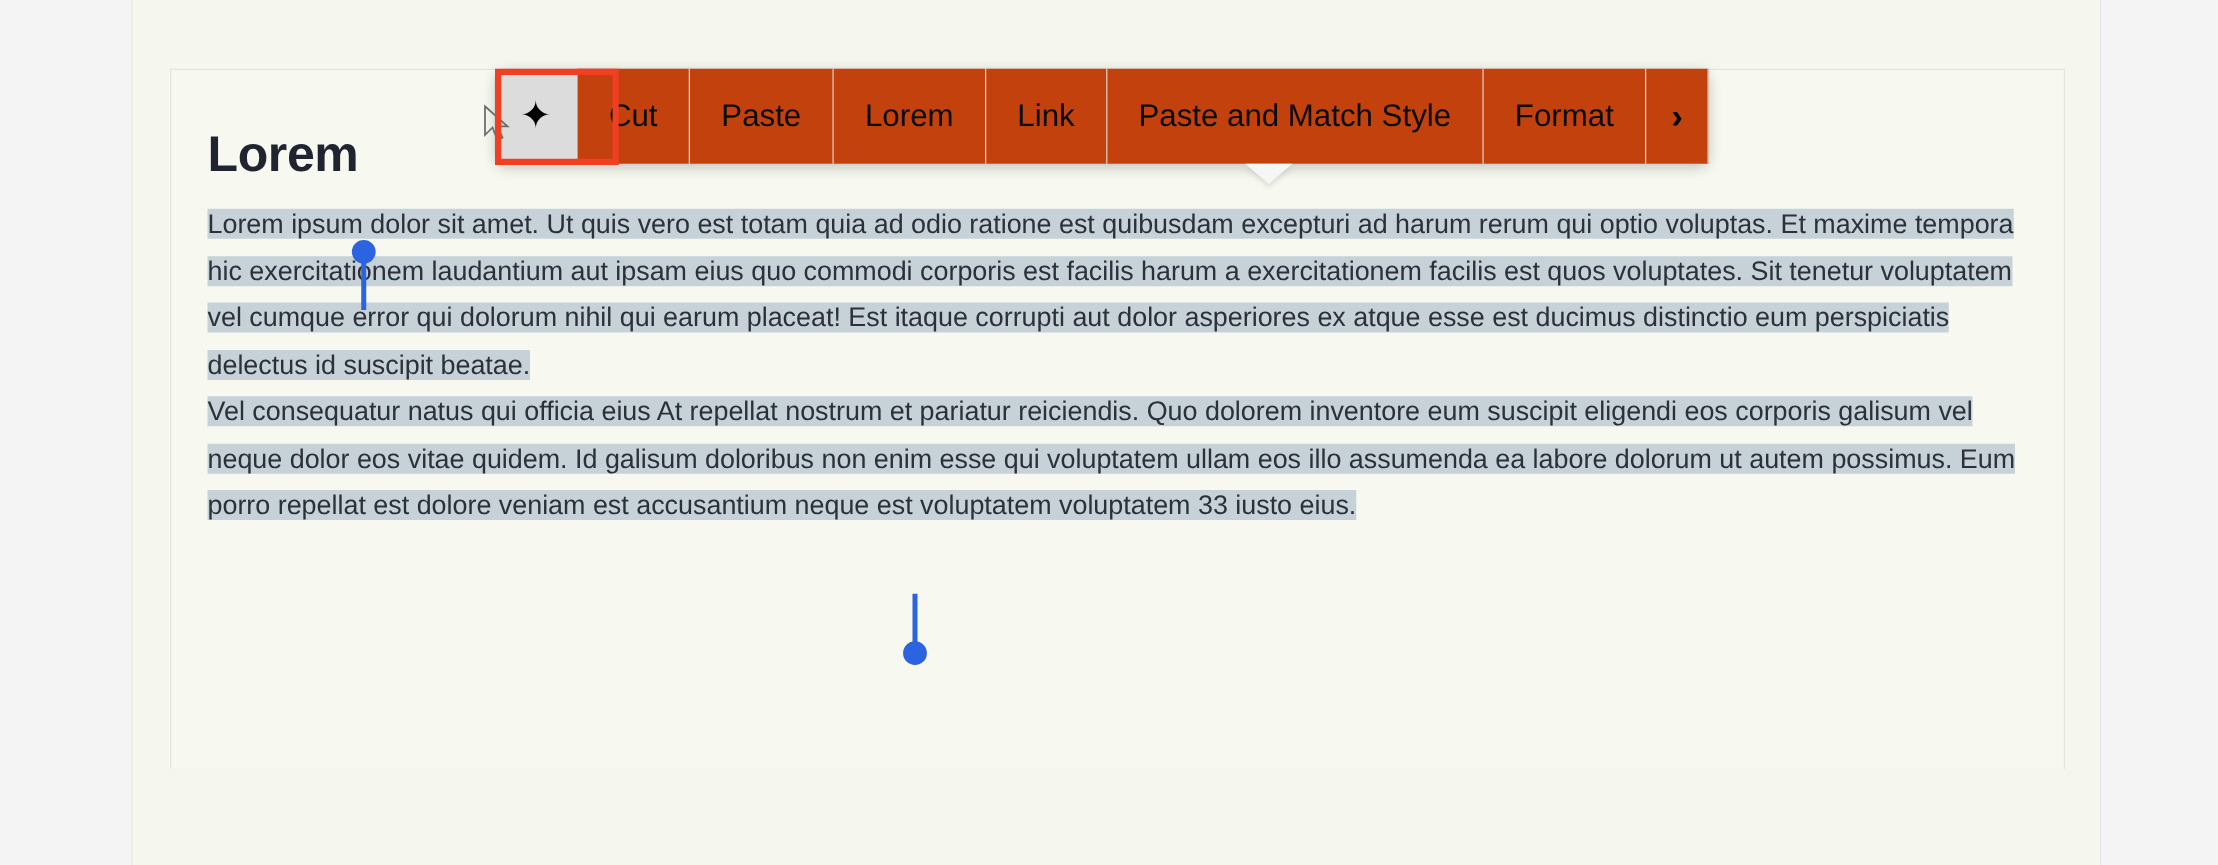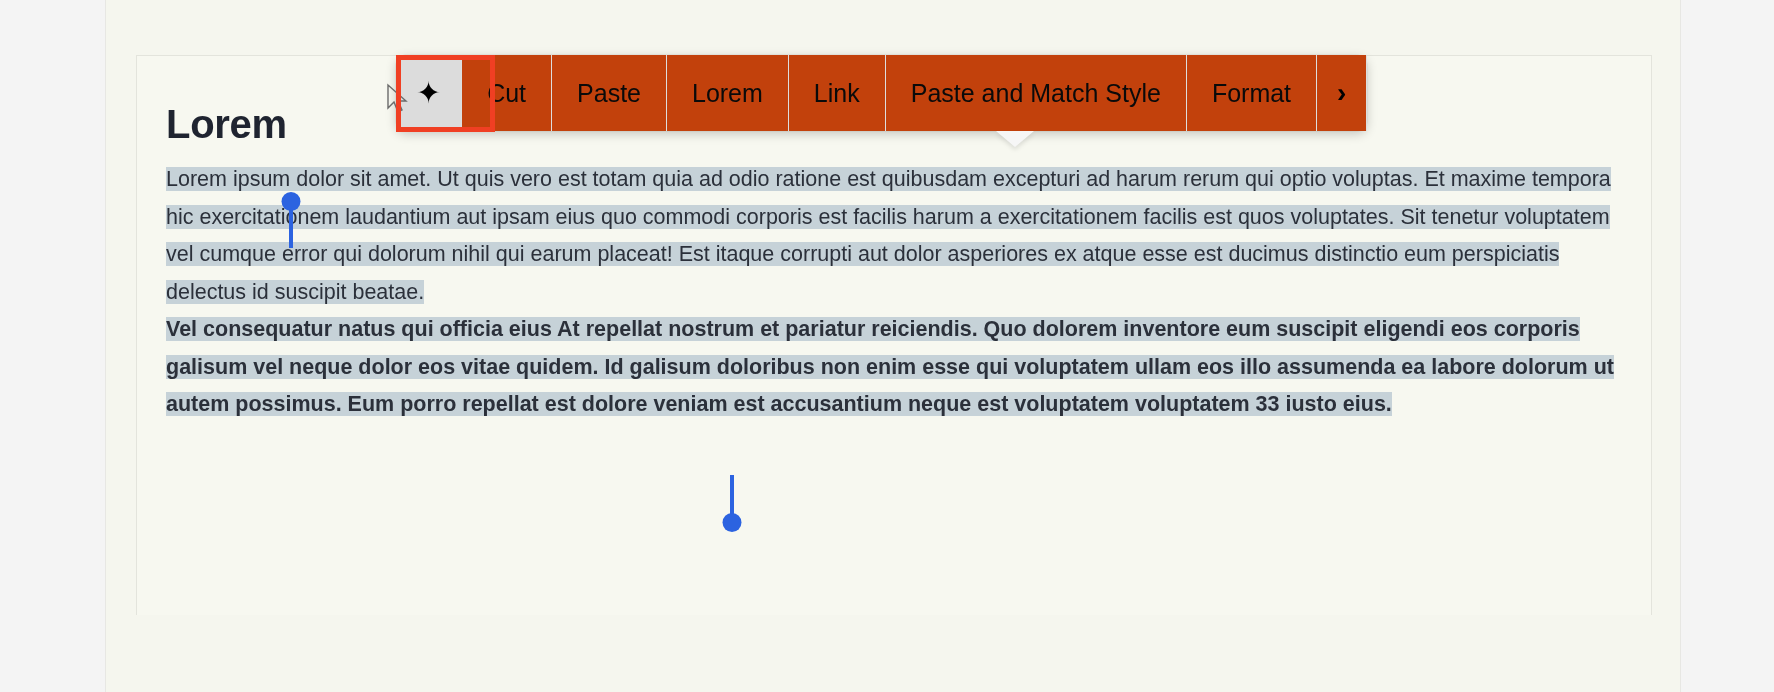--- a/index.html
+++ b/index.html
@@ -54,21 +54,21 @@
   #doc-body {
     position: absolute;
     left: 29px;
     top: 105px;
     width: 1450px;
     font-size: 21.5px;
     line-height: 37.5px;
     color: #2b303a;
   }
   .para { margin: 0; }
-  .para + .para { margin-top: 0px; font-weight: bold; }
+  .para + .para { margin-top: 0px; }
 
   .sel {
     background: #c6d2d8;
     box-decoration-break: clone;
     -webkit-box-decoration-break: clone;
   }
 
   
   .handle {
     position: absolute;

